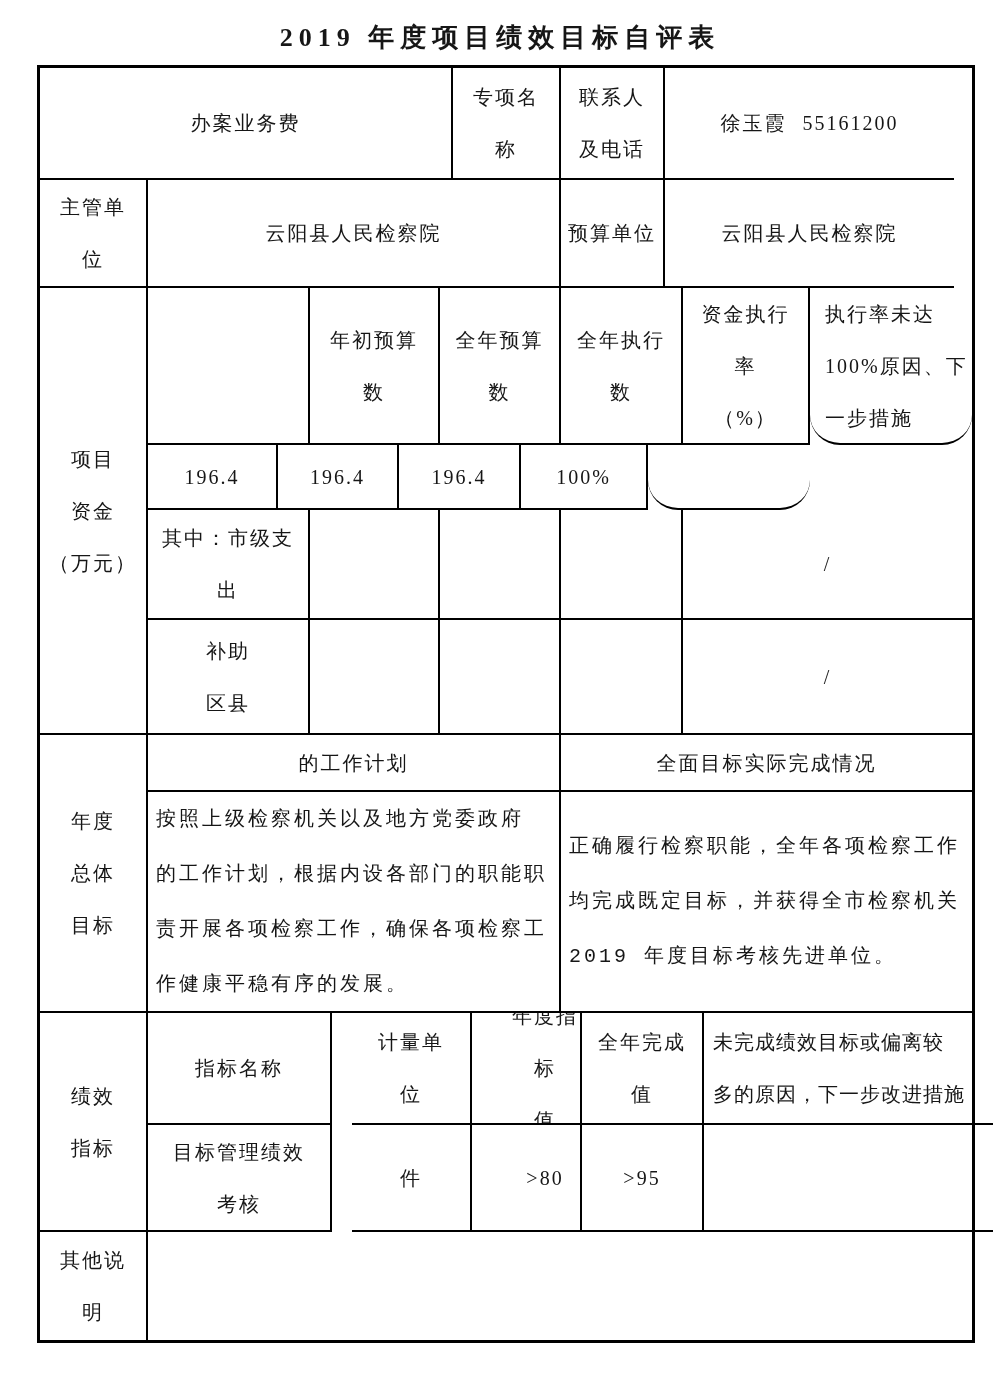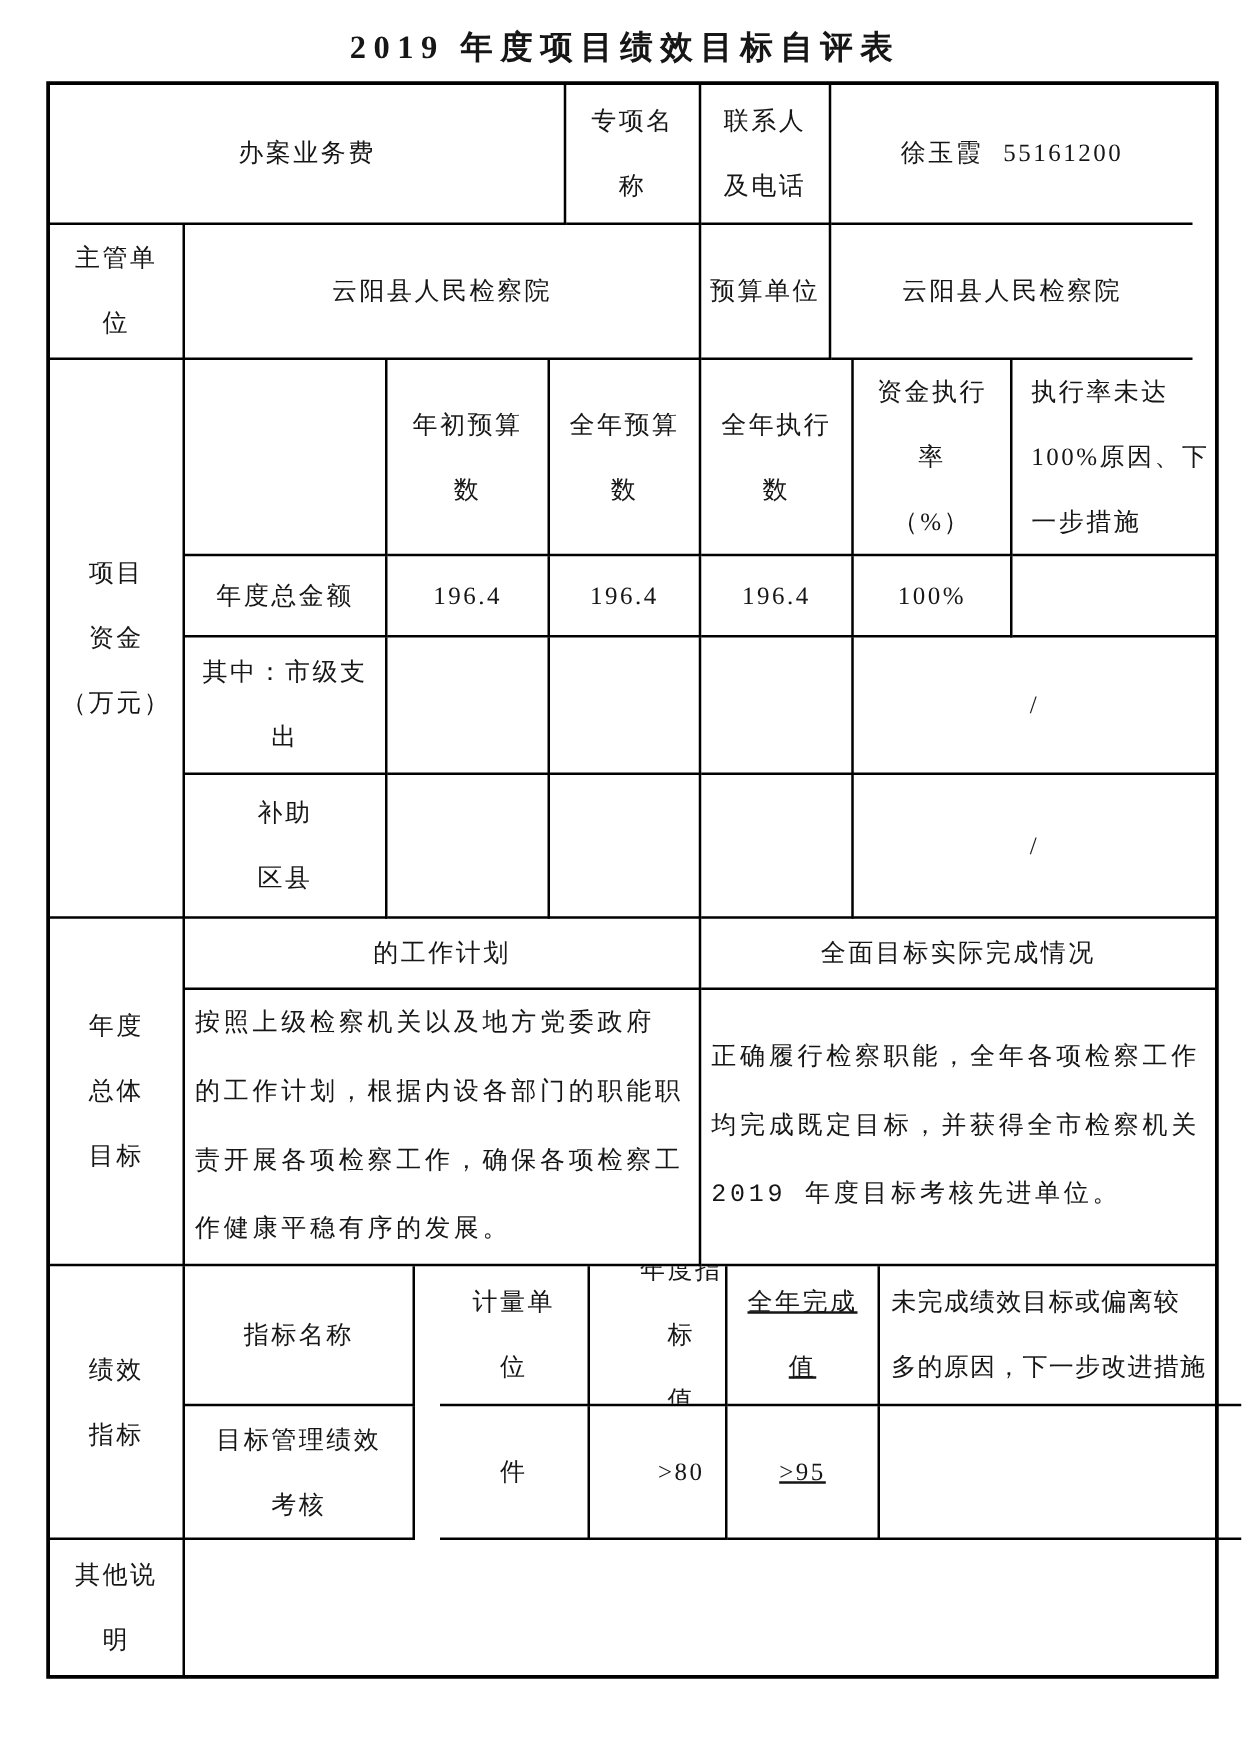--- a/index.html
+++ b/index.html
@@ -53,30 +53,30 @@
   .w-label { width: 108px; }
   .w-bcd  { width: 413px; }
   .w-e    { width: 104px; }
   .w-fg   { width: 289px; }
 
   .w-fn { width: 162px; }  
   .w-fc { width: 130px; }
   .w-fd { width: 121px; }
   .w-fe { width: 122px; }
   .w-ff { width: 127px; }
-  .w-fr { width: 162px; }
+  .w-fr { width: 162px; border-radius: 30px; }
   .w-fm { width: 289px; }  
 
   .w-gl { width: 413px; }
   .w-gr { width: 411px; }
 
   .w-in { width: 184px; }
   .w-iu { width: 120px; margin-left: 20px; }
   .w-it { width: 110px; padding-left: 38px; }
-  .w-ic { width: 122px; text-decoration: underline; }
+  .w-ic { width: 122px; }
   .w-ir { width: 289px; }
 
   .w-oc { width: 824px; }
 
   
   .h-r1 { height: 112px; }
   .h-r2 { height: 108px; }
   .h-fh { height: 157px; }
   .h-fa { height: 65px;  }
   .h-fb { height: 110px; }
@@ -130,21 +130,20 @@
           <div class="cell w-fe">全年执行
 数</div>
           <div class="cell w-ff">资金执行
 率
 （%）</div>
           <div class="cell w-fr no-br left pad-l">执行率未达
 100%原因、下
 一步措施</div>
         </div>
         <div class="band h-fa">
-          <div class="cell w-fn">年度总金额</div>
           <div class="cell w-fc">196.4</div>
           <div class="cell w-fd">196.4</div>
           <div class="cell w-fe">196.4</div>
           <div class="cell w-ff">100%</div>
           <div class="cell w-fr no-br"></div>
         </div>
         <div class="band h-fb">
           <div class="cell w-fn">其中：市级支
 出</div>
           <div class="cell w-fc"></div>

